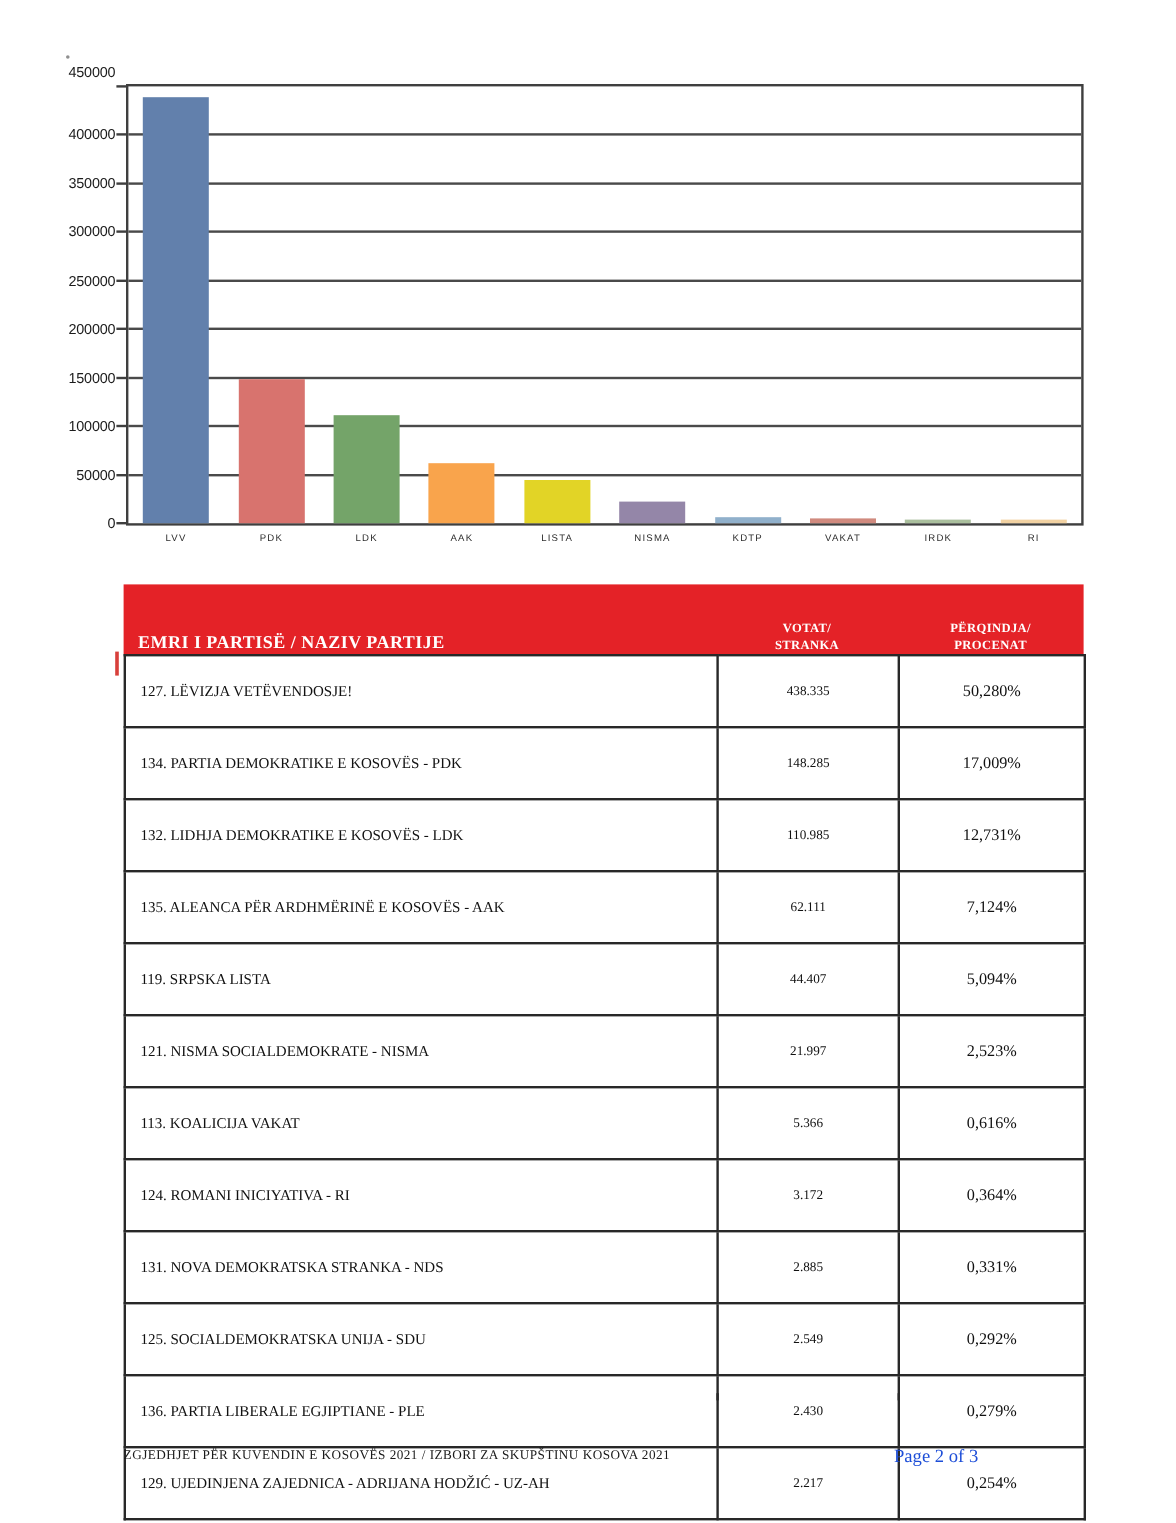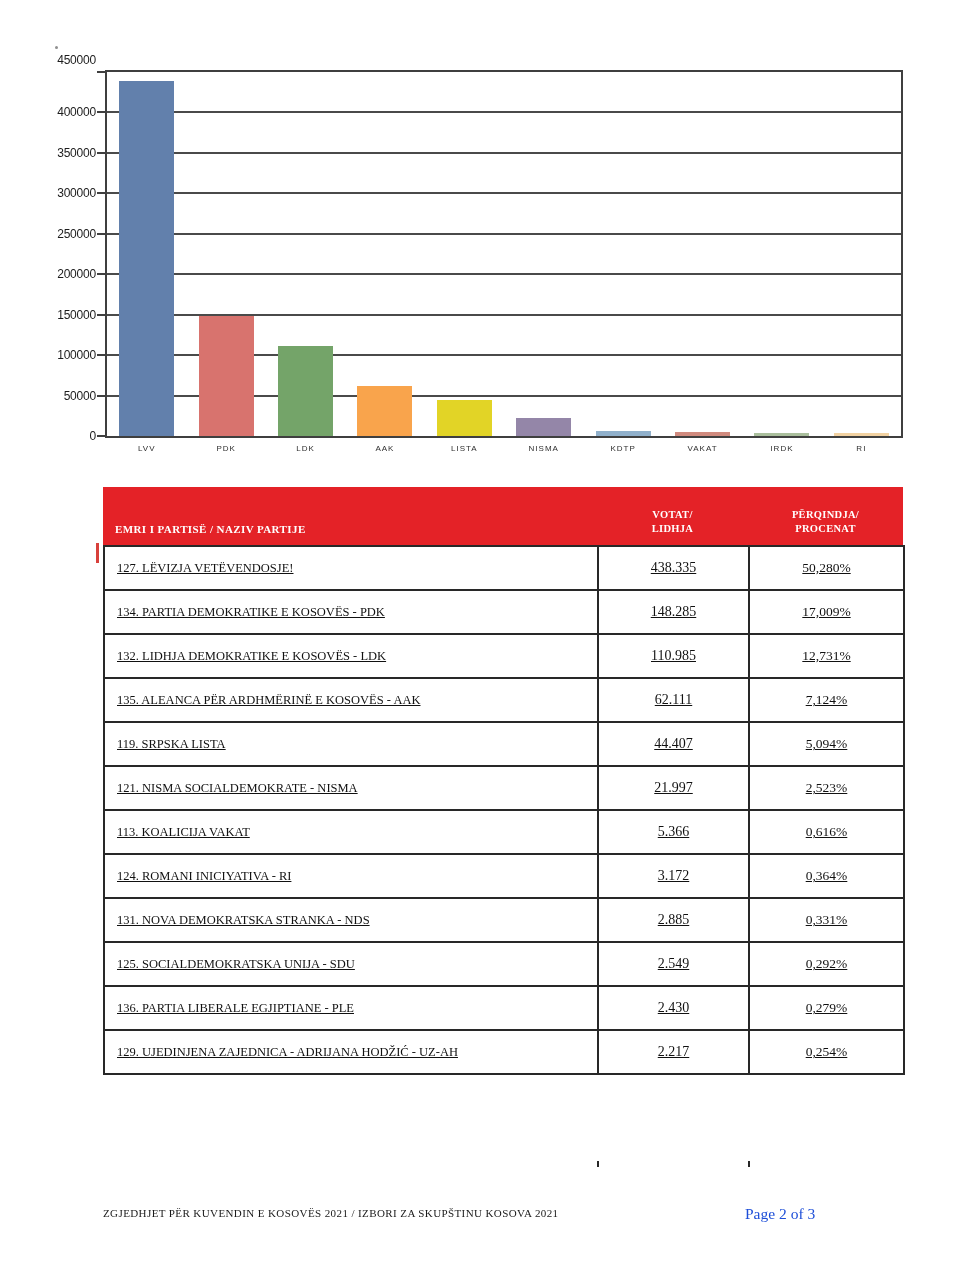--- a/index.html
+++ b/index.html
@@ -33,33 +33,33 @@
     position:absolute; left:107px; top:444px; width:794px; display:flex;
     font-family:"Liberation Sans", sans-serif; font-size:8px; color:#2e2e2e;
     letter-spacing:1px;
   }
   .xlabels span { flex:1 1 0; text-align:center; }
   
   .thead {
     position:absolute; left:103px; top:487px; width:800px; height:58px;
     display:flex; color:#ffffff; font-weight:bold; box-sizing:border-box;
   }
-  .th { display:flex; flex-direction:column; justify-content:flex-end; padding-bottom:10px; box-sizing:border-box; }
-  .th-party { width:494px; font-size:11px; letter-spacing:0.4px; padding-left:12px; }
+  .th { display:flex; flex-direction:column; justify-content:flex-end; box-sizing:border-box; }
+  .th-party { width:494px; font-size:15px; letter-spacing:0.4px; padding-left:12px; }
   .th-votes { width:151px; font-size:10.5px; text-align:center; line-height:13.5px; letter-spacing:0.3px; }
   .th-pct   { width:155px; font-size:10.5px; text-align:center; line-height:13.5px; letter-spacing:0.3px; }
   .red-stub { position:absolute; left:96px; top:543px; width:3px; height:20px; background:#d8403b; }
   table.results {
     position:absolute; left:103px; top:545px; width:800px;
     border-collapse:collapse; table-layout:fixed;
     font-family:"Liberation Serif", serif; color:#111111;
   }
-  table.results td { border:2px solid #282828; height:44px; box-sizing:border-box; background:#ffffff;text-decoration:underline; }
+  table.results td { border:2px solid #282828; height:60px; box-sizing:border-box; background:#ffffff; }
   td.c-name { padding-left:12px; font-size:12.5px; }
-  td.c-votes { text-align:center; font-size:14px; }
+  td.c-votes { text-align:center; font-size:11px; }
   td.c-pct { text-align:center; font-size:13.5px;margin-left:44px; }
   .stub { position:absolute; top:1161px; width:2px; height:6px; background:#282828; }
   
   .footer-left {
     position:absolute; left:103px; top:1207px;
     font-size:11px; font-weight:normal; letter-spacing:0.4px; color:#1a1a1a;
   }
   .footer-right {
     position:absolute; left:745px; top:1205px;
     font-size:15.5px; color:#1d4ed8;font-family:Liberation Serif, serif;
@@ -151,21 +151,21 @@
       </div>
   </div>
 
   <div>
     <div class="thead" id="thead" style="background: rgb(228, 34, 39);">
       <div class="th th-party">
         <span>EMRI I PARTISË / NAZIV PARTIJE</span>
       </div>
       <div class="th th-votes">
         <span>VOTAT/</span>
-        <span>LIDHJA</span>
+        <span>STRANKA</span>
       </div>
       <div class="th th-pct">
         <span>PËRQINDJA/</span>
         <span>PROCENAT</span>
       </div>
     </div>
     <div class="red-stub"></div>
     <table class="results">
       <colgroup>
           <col style="width:494px">

